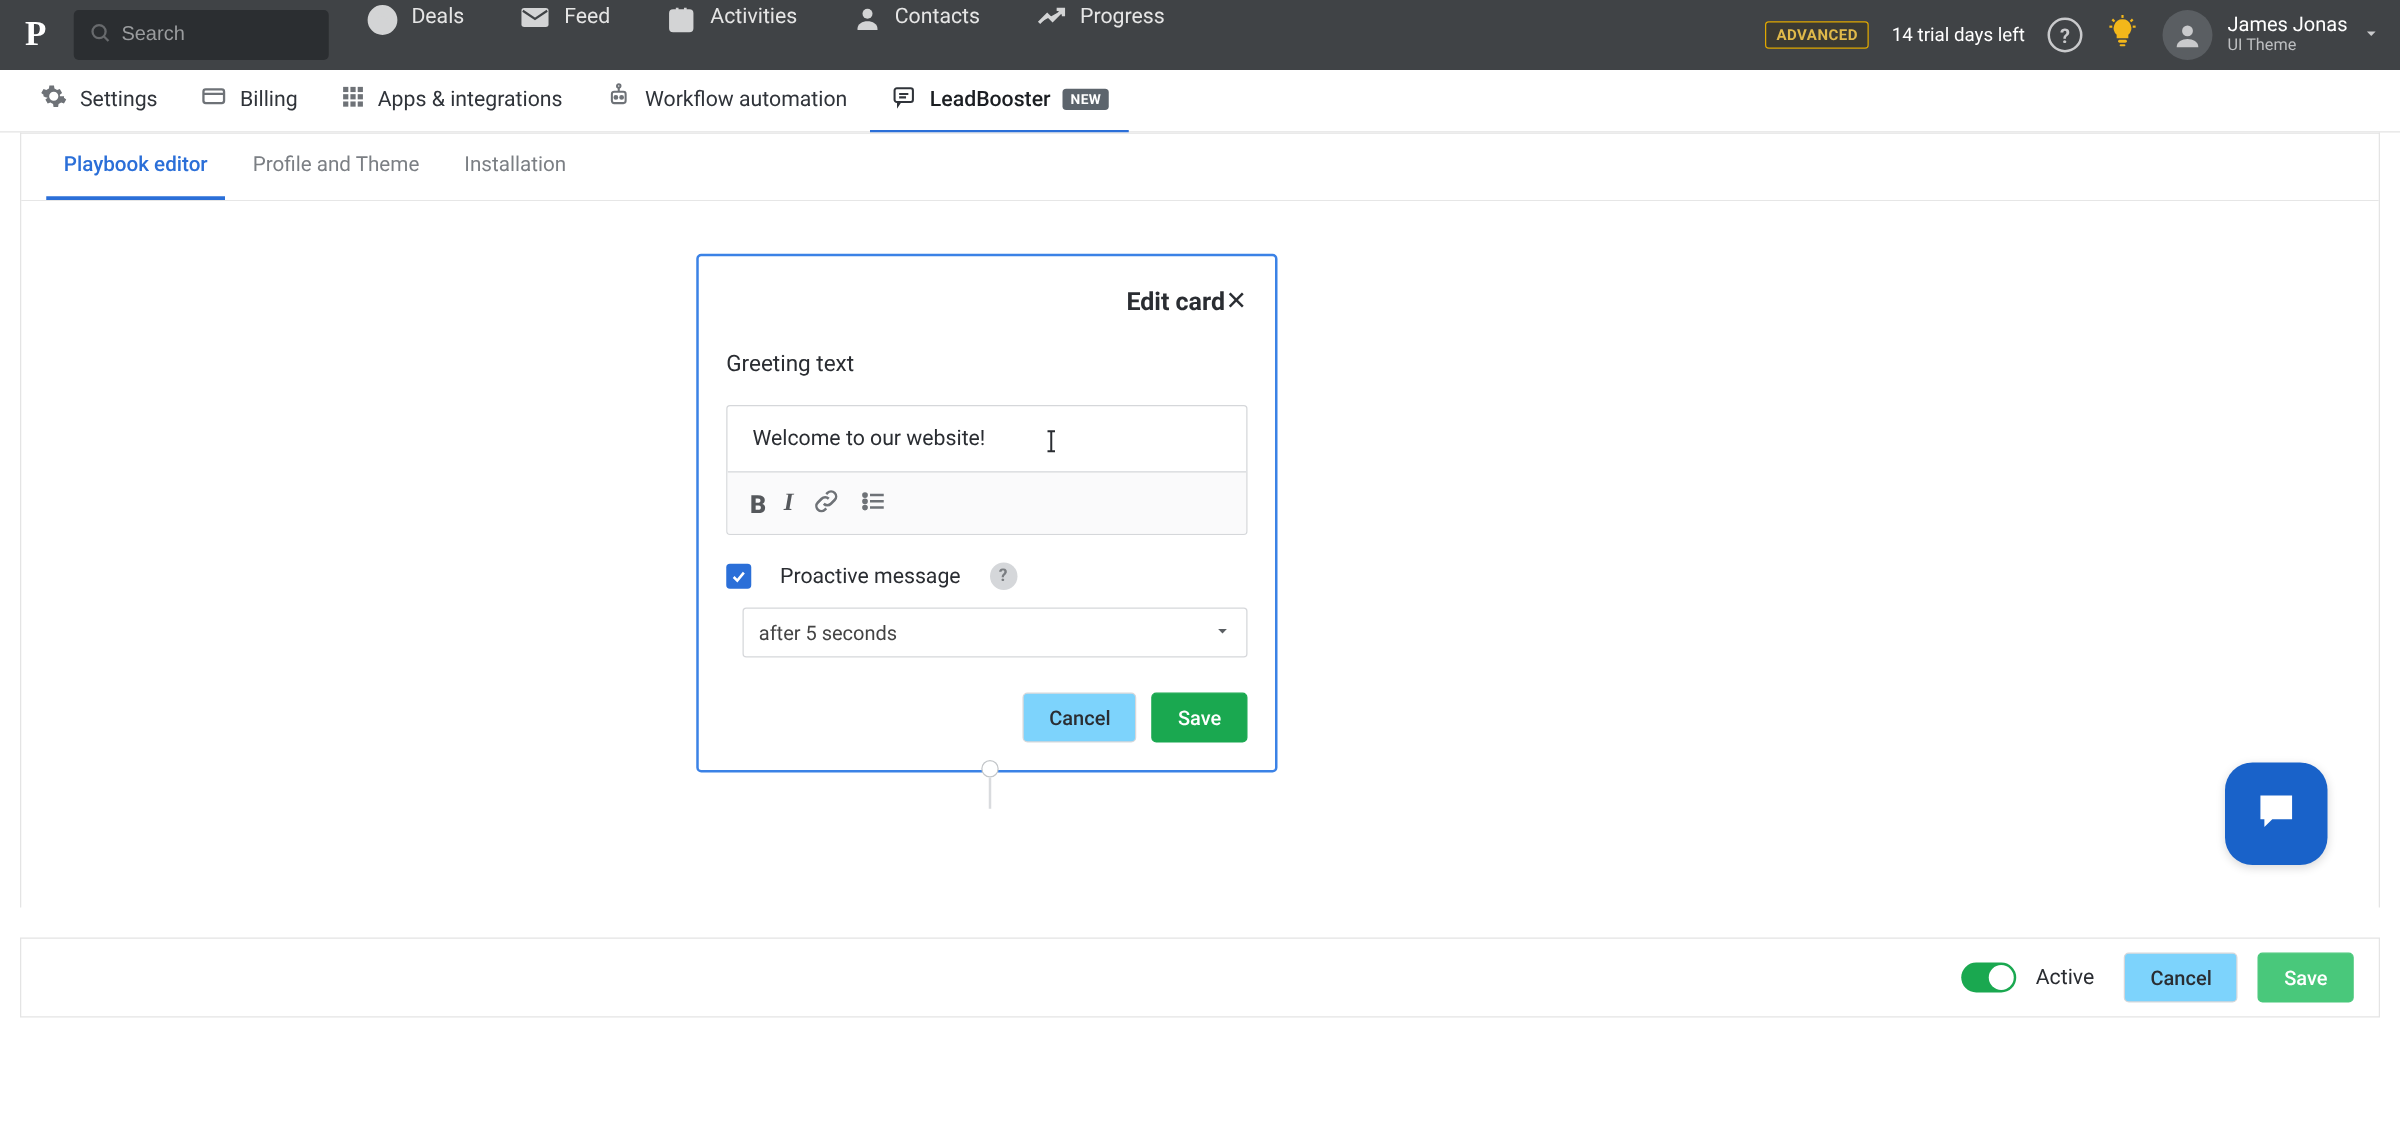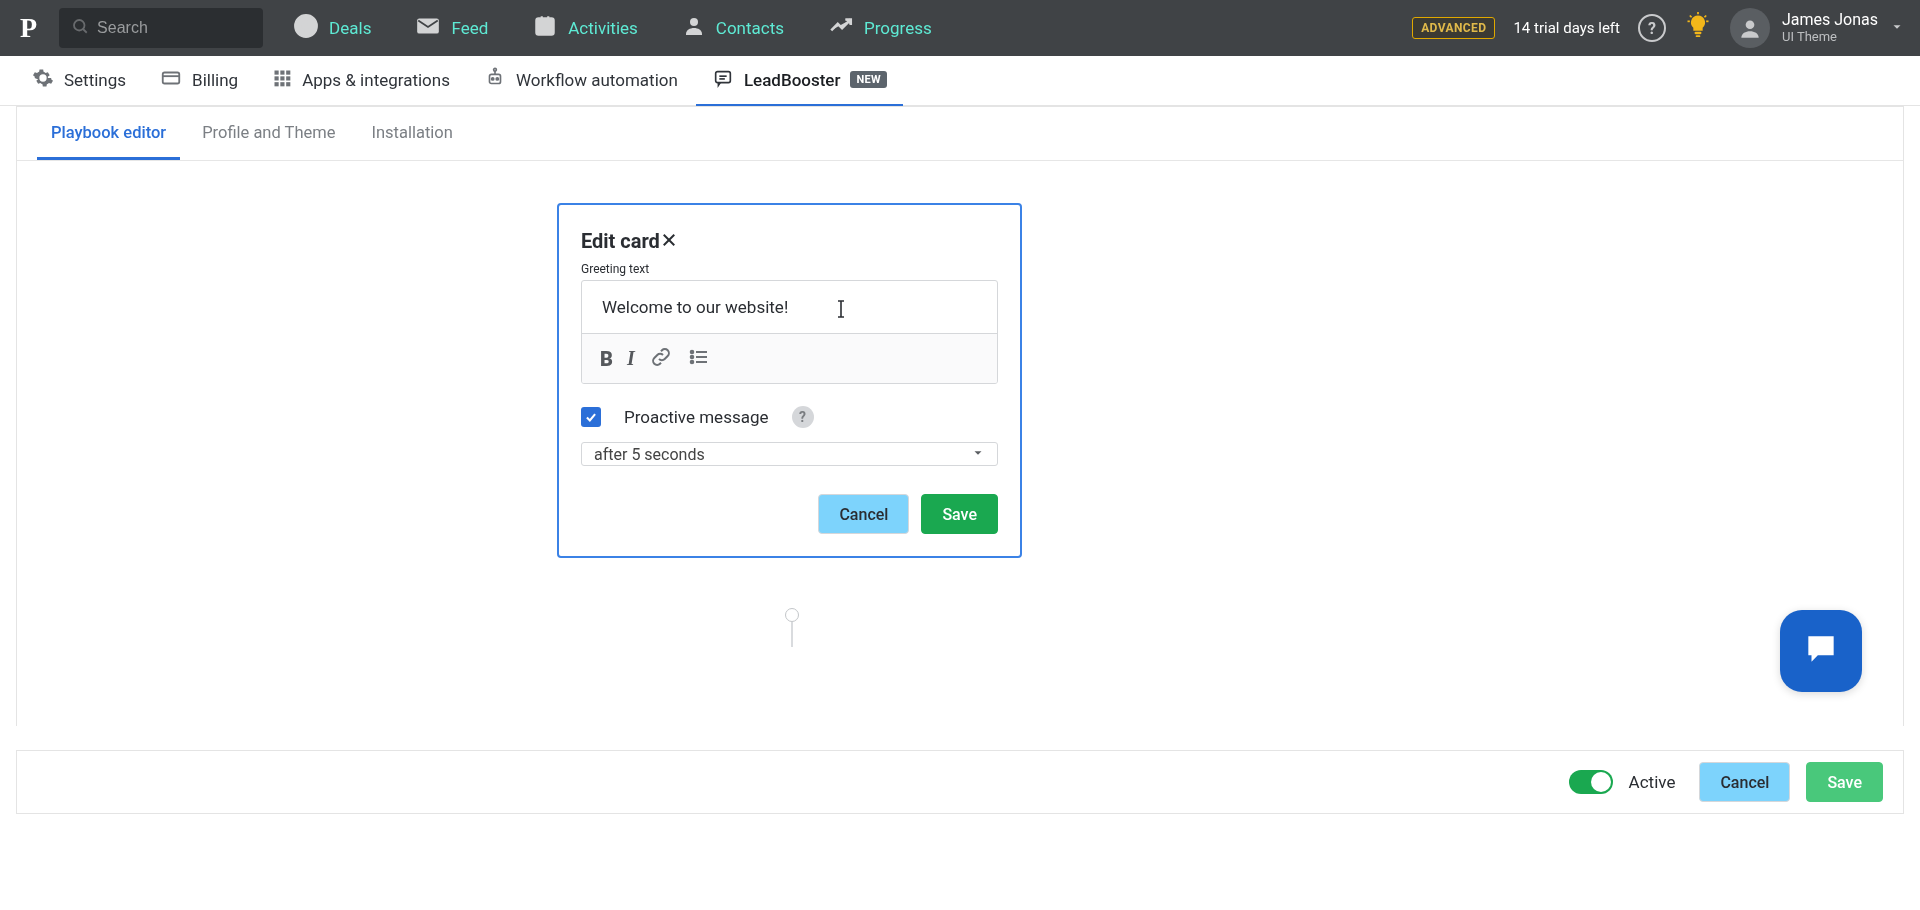--- a/index.html
+++ b/index.html
@@ -44,24 +44,24 @@
   border: none;
   outline: none;
   color: #fff;
   font-size: 16px;
   width: 100%;
 }
 .search-box input::placeholder { color: #9a9c9e; }
 
 .nav-item {
   display: flex;
-  align-items: center;
+  align-items: flex-start;
   gap: 10px;
   font-size: 17px;
-  color: #5eead4;
+  color: #e5e5e5;
   padding: 0 14px;
   height: 51px;
   cursor: pointer;
 }
 .nav-item svg { fill: #d3d4d5; }
 
 .header-right {
   margin-left: auto;
   display: flex;
   align-items: center;
@@ -177,38 +177,38 @@
   left: 540px;
   top: 96px;
   width: 465px;
   border: 2px solid #3b82e6;
   border-radius: 4px;
   background: #fff;
   padding: 22px;
 }
 .card-header {
   display: flex;
-  justify-content: flex-start;
-  align-items: center;
-  margin-bottom: 7px;
+  justify-content: flex-end;
+  align-items: center;
+  margin-bottom: 26px;
 }
 .card-title {
   font-size: 20px;
   font-weight: 700;
   color: #2a2d32;
 }
 .close-btn {
   font-size: 24px;
   cursor: pointer;
   color: #2a2d32;
 }
 .field-label {
-  font-size: 12px;
+  font-size: 18px;
   color: #2a2d32;
-  margin-bottom: 4px;
+  margin-bottom: 22px;
 }
 .rte-box {
   border: 1px solid #d5d7da;
   border-radius: 3px;
   overflow: hidden;
 }
 .rte-input {
   width: 100%;
   border: none;
   outline: none;
@@ -253,28 +253,29 @@
   border-radius: 50%;
   background: #d5d7da;
   display: flex; align-items: center; justify-content: center;
   font-size: 14px; font-weight: 700;
   color: #7a7d81;
   cursor: pointer;
 }
 
 .select-box {
   margin-top: 14px;
-  height: 24px;
+  height: 40px;
   border: 1px solid #d5d7da;
   border-radius: 3px;
   padding: 0 12px;
   display: flex;
   align-items: center;
   justify-content: space-between;
   cursor: pointer;
+  margin-left: 13px;
 }
 .select-box span { font-size: 16px; color: #444; }
 
 .card-actions {
   display: flex;
   justify-content: flex-end;
   gap: 12px;
   margin-top: 28px;
 }
 .btn {

